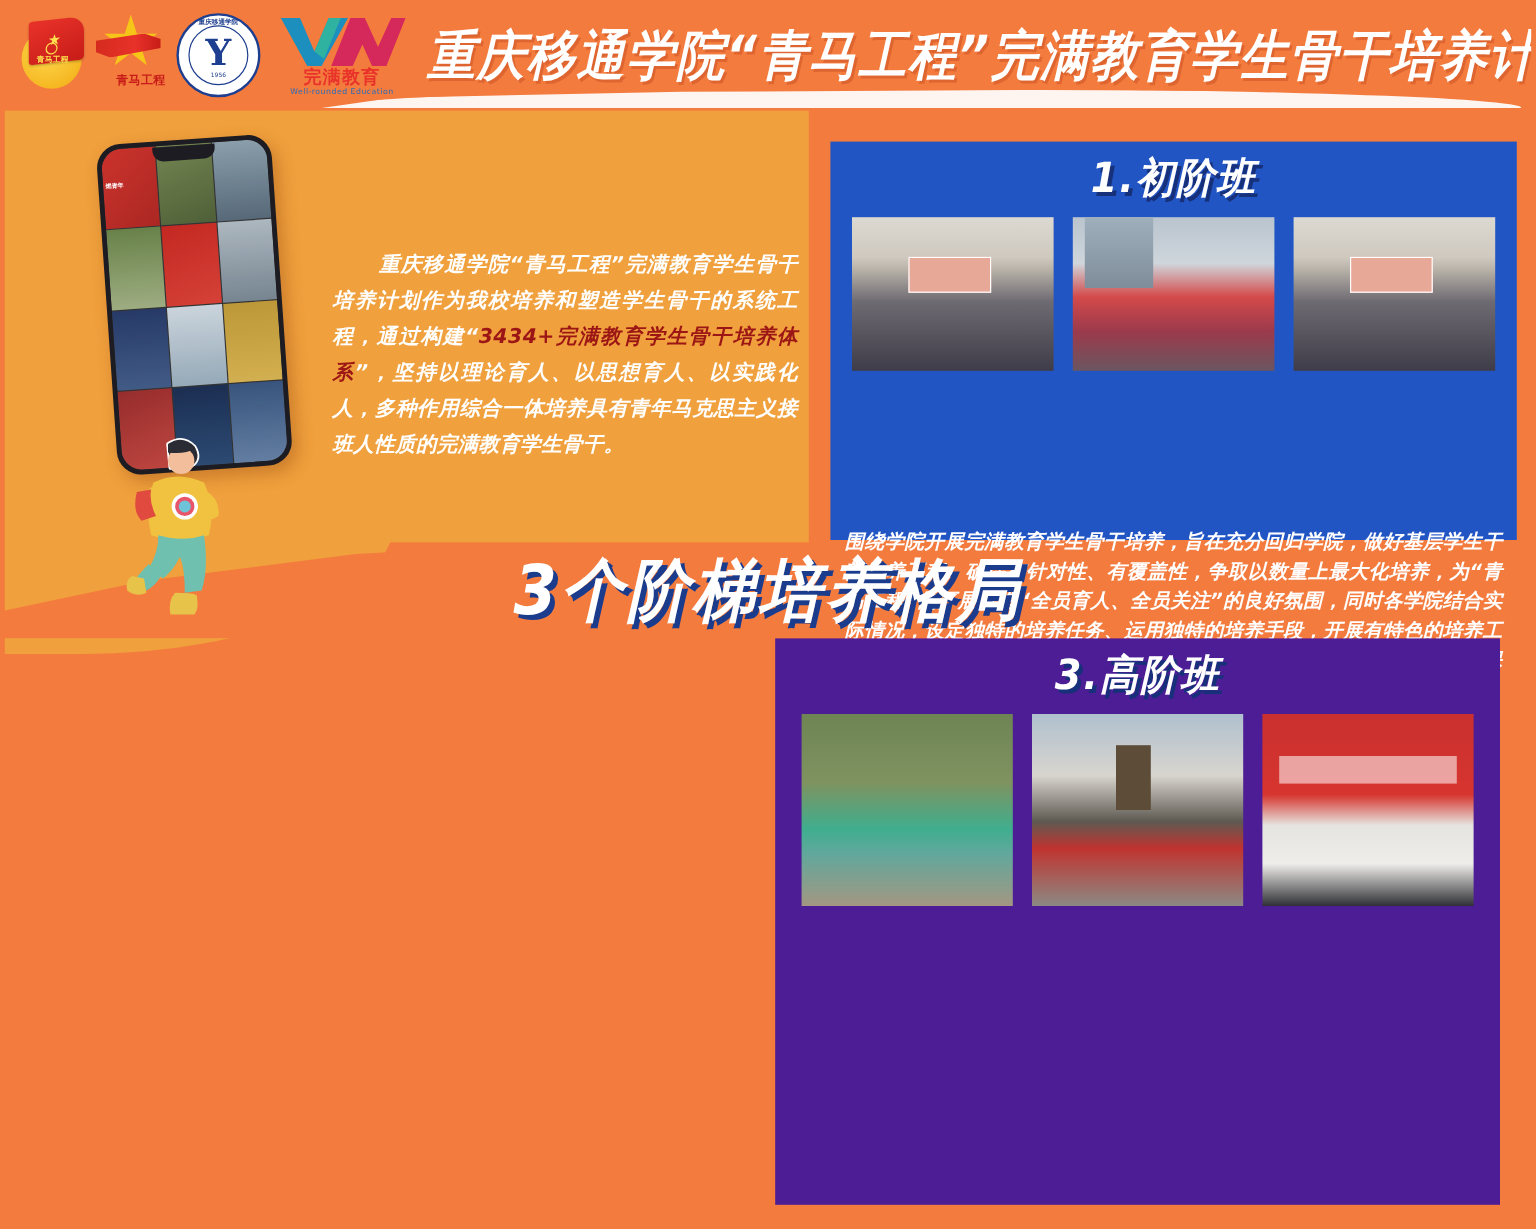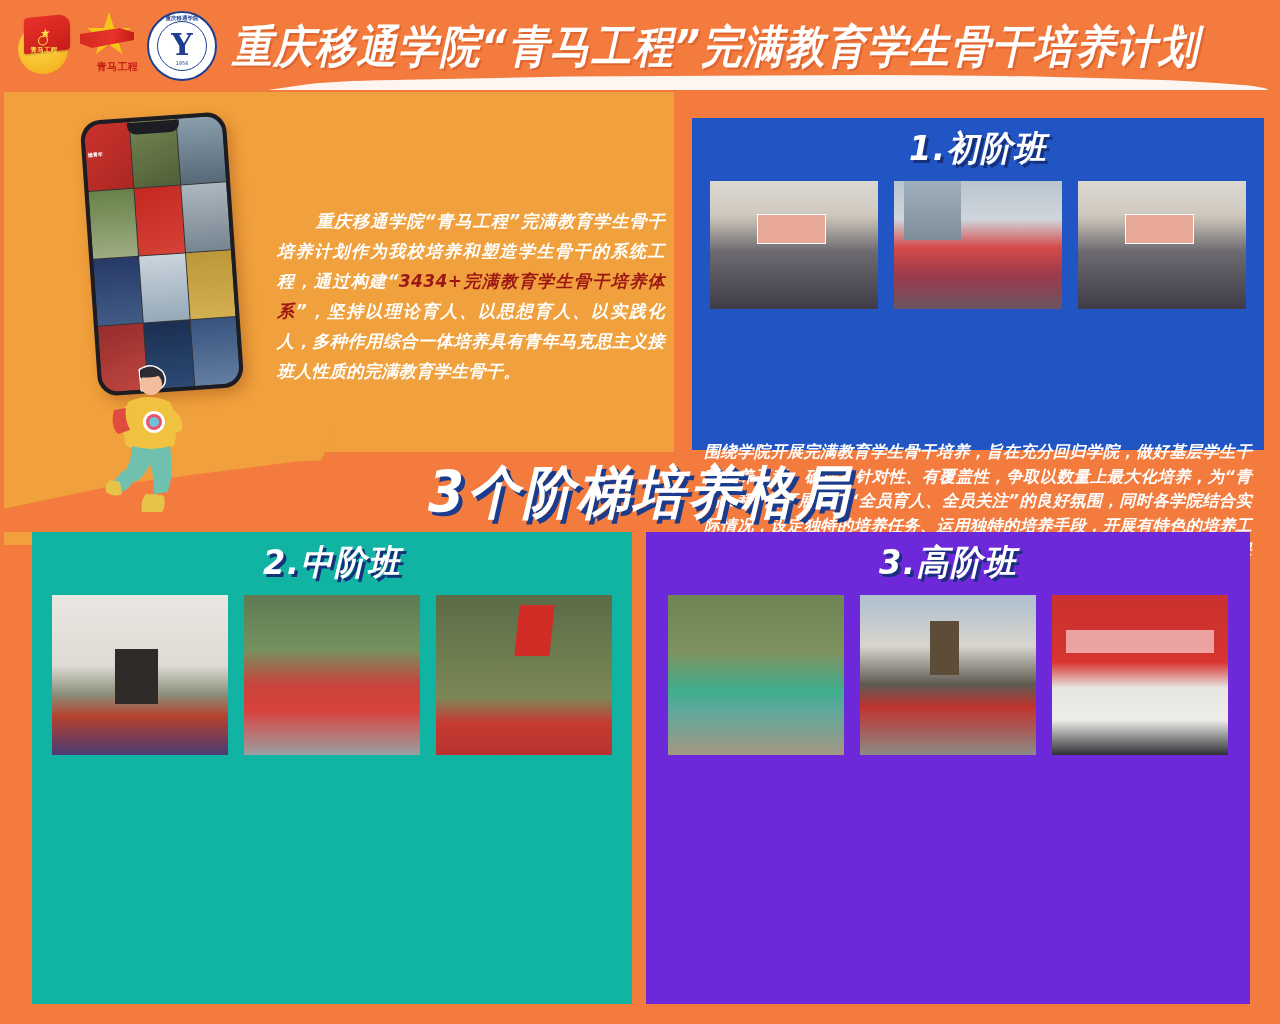--- a/index.html
+++ b/index.html
@@ -277,21 +277,21 @@
   #panel-teal .panel-title {
     color: #FFFFFF;
     text-shadow: 3px 3px 0 #17307A;
   }
 
   
   #panel-pink {
     position: absolute;
     left: 646px; top: 532px;
     width: 604px; height: 472px;
-    background: #6d28d9;
+    background: #4c1d95;
   }
   #panel-pink .panel-title {
     color: #FFFFFF;
     text-shadow: 3px 3px 0 #17307A;
   }
 
   .panel-title {
     text-align: center;
     font-size: 32px;
     font-weight: 900;
@@ -426,20 +426,29 @@
       </div>
 
       <div class="logo logo-uni">
         <div class="uni-outer"></div>
         <div class="uni-inner"></div>
         <div class="uni-toptext">重庆移通学院</div>
         <div class="uni-y">Y</div>
         <div class="uni-year">1956</div>
       </div>
 
+      <div class="logo logo-vm">
+        <svg class="vm-mark" viewBox="0 0 106 42">
+          <path d="M2 2 L18 2 L30 30 L42 2 L58 2 L36 42 L24 42 Z" fill="#1C8FBE"></path>
+          <path d="M44 42 L60 2 L72 2 L83 26 L94 2 L106 2 L90 42 L78 42 L70 24 L62 42 Z" fill="#D6295B"></path>
+          <path d="M30 30 L42 2 L52 2 L38 36 Z" fill="#2FB3A0"></path>
+        </svg>
+        <div class="vm-caption">完满教育</div>
+        <div class="vm-sub">Well-rounded Education</div>
+      </div>
     </div>
 
     <div id="header-title">重庆移通学院“青马工程”完满教育学生骨干培养计划</div>
   </div>
 
   <div id="intro-panel"></div>
   <div id="intro-curve"></div>
   <div id="intro-curve-mask"></div>
 
   <div id="phone">
@@ -491,29 +500,20 @@
     <div class="photo-row">
       <div class="photo pic-class"></div>
       <div class="photo pic-kids"></div>
       <div class="photo pic-class"></div>
     </div>
     <div id="blue-body" class="panel-body">围绕学院开展完满教育学生骨干培养，旨在充分回归学院，做好基层学生干部培养工程，确保有针对性、有覆盖性，争取以数量上最大化培养，为“青马工程”的开展营造“全员育人、全员关注”的良好氛围，同时各学院结合实际情况，设定独特的培养任务、运用独特的培养手段，开展有特色的培养工作，通过设计科学、合理的相关理论、实践活动与保证覆盖面协同并进，保证培训效果。</div>
   </div>
 
   <div id="section-headline">3个阶梯培养格局</div>
 
-  <div id="panel-teal">
-    <div class="panel-title">2.中阶班</div>
-    <div class="photo-row">
-      <div class="photo photo-tall pic-memorial"></div>
-      <div class="photo photo-tall pic-flagrain"></div>
-      <div class="photo photo-tall pic-army"></div>
-    </div>
-
-  </div>
 
   <div id="panel-pink">
     <div class="panel-title">3.高阶班</div>
     <div class="photo-row">
       <div class="photo photo-tall pic-orchard"></div>
       <div class="photo photo-tall pic-statue"></div>
       <div class="photo photo-tall pic-stage"></div>
     </div>
 
   </div>

